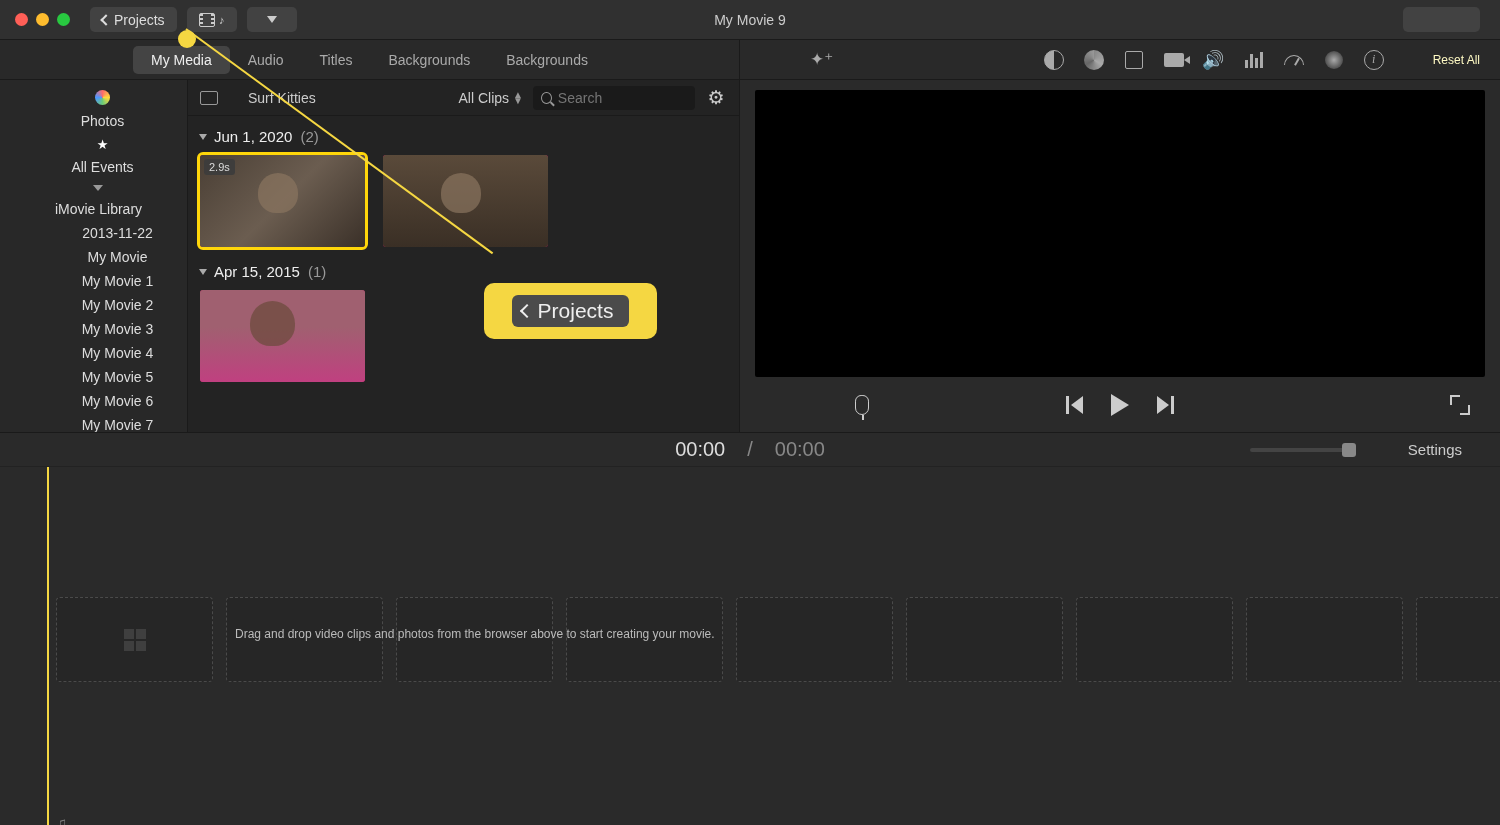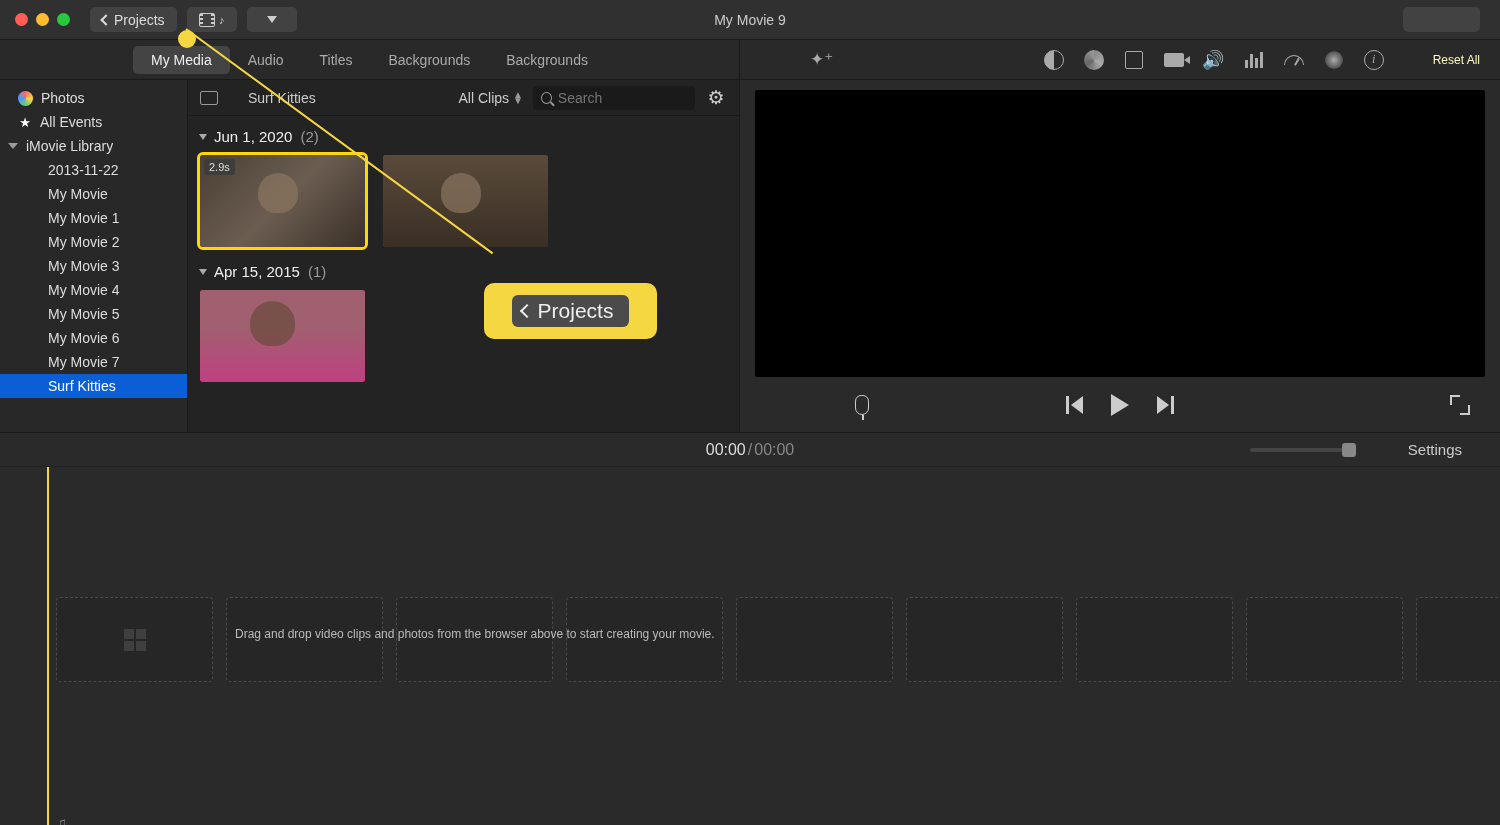--- a/index.html
+++ b/index.html
@@ -29,21 +29,21 @@
   .content { display:flex; height: 392px; }
   
   
   .browser { width: 740px; display:flex; flex-direction:column; border-right:1px solid #1a1a1a; background:#242424;}
   .tabbar { height:40px; display:flex; align-items:center; justify-content:center; gap:0; background:#292929; border-bottom:1px solid #1a1a1a;}
   .tab { padding:6px 18px; font-size:14px; color:#aaa; border-radius:5px;}
   .tab.active { background:#444; color:#eee; }
   
   .browser-body { flex:1; display:flex; overflow:hidden;}
   .sidebar { width:188px; background:#282828; border-right:1px solid #1a1a1a; padding-top:6px; overflow-y:auto;}
-  .sb-item { display:flex; align-items:center; gap:8px; padding:4px 0 4px 18px; font-size:14px; color:#ddd;}
+  .sb-item { display:flex; align-items:center; gap:8px; padding:4px 0 4px 18px; font-size:14px; color:#ddd;flex-direction:column;}
   .sb-item.indent1 { padding-left:10px; }
   .sb-item.indent2 { padding-left:48px; }
   .sb-item.selected { background:#0a5fd6; color:#fff; }
   .sb-disc { width:0; height:0; border-top:5px solid transparent; border-bottom:5px solid transparent; border-left:6px solid #999; transform:rotate(90deg); margin-right:2px;}
   .sb-ic-photos { width:15px; height:15px; border-radius:50%; background: conic-gradient(#ff6b6b, #ffd93d, #6bcb77, #4d96ff, #ff6b6b); display:inline-block;}
   .sb-ic-star { width:14px; height:14px; display:inline-flex; align-items:center; justify-content:center; color:#fff; font-size:13px;}
   
   .clips-area { flex:1; background:#232323; display:flex; flex-direction:column;}
   .clips-header { height:36px; display:flex; align-items:center; gap:10px; padding:0 12px; border-bottom:1px solid #1a1a1a;}
   .ch-layout { width:18px; height:14px; border:1.5px solid #999; border-radius:2px;}
@@ -103,21 +103,21 @@
   .next-ic::after{content:"";width:3px;height:18px;background:#ccc;margin-left:2px;}
   .vc-mic{position:absolute;left:115px;}
   .vc-full{position:absolute;right:30px;font-size:20px;color:#ccc;}
   .full-ic{width:20px;height:20px;position:relative;}
   .full-ic::before{content:"";position:absolute;left:0;top:0;width:8px;height:8px;border-left:2px solid #ccc;border-top:2px solid #ccc;}
   .full-ic::after{content:"";position:absolute;right:0;bottom:0;width:8px;height:8px;border-right:2px solid #ccc;border-bottom:2px solid #ccc;}
 
   
   .timeline { height:393px; background:#2a2a2a; border-top:1px solid #1a1a1a; position:relative;}
   .tl-header { height:34px; display:flex; align-items:center; position:relative; border-bottom:1px solid #222;}
-  .tl-time { position:absolute; left:50%; transform:translateX(-50%); font-size:16px; display:flex; gap:2px;justify-content:center;}
+  .tl-time { position:absolute; left:50%; transform:translateX(-50%); font-size:20px; display:flex; gap:22px;justify-content:center;}
   .tl-cur{color:#ddd;} .tl-sep{color:#888;} .tl-tot{color:#888;}
   .tl-zoom { position:absolute; right:150px; width:100px; height:4px; background:#444; border-radius:2px;}
   .tl-zoom-thumb{position:absolute;right:-6px;top:-5px;width:14px;height:14px;background:#888;border-radius:3px;}
   .tl-settings { position:absolute; right:38px; font-size:15px; color:#ccc;}
   
   .tl-body { position:relative; height:100%;}
   .playhead { position:absolute; left:47px; top:0; width:2px; height:100%; background:#f5d742;}
   .tl-slots { position:absolute; top:130px; left:56px; right:0; display:flex; gap:13px; align-items:center;}
   .slot { width:157px; height:85px; border:1px dashed #4a4a4a; border-radius:4px; background:#262626; flex-shrink:0;}
   .slot.first { display:flex; align-items:center; justify-content:center;}

